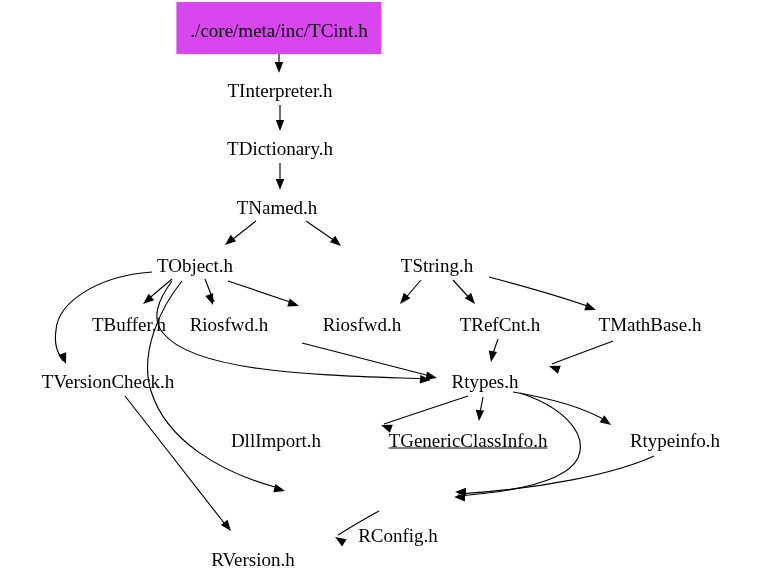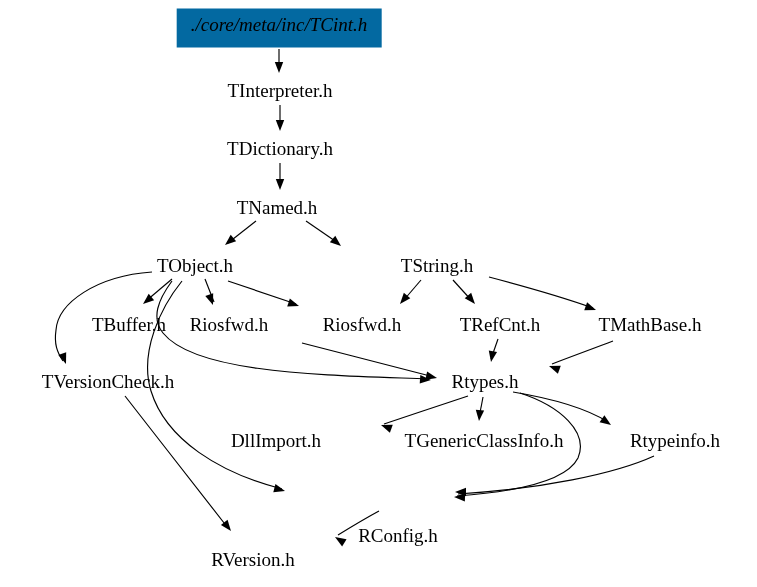--- a/index.html
+++ b/index.html
@@ -15,24 +15,23 @@
     position:absolute;
     transform:translate(-50%,-50%);
     white-space:nowrap;
     font-size:19px;
     line-height:1;
     color:#000000;
     text-align:center;
     font-family:"Liberation Serif","DejaVu Serif",serif;
   }
   .node.root{
-    background:#0369a1;
-    padding:6px 14px 14px 14px;
+    background:#d946ef;
+    padding:19px 14px 14px 14px;
     transform:translate(-50%,-50%);
-    font-style:italic;
   }
 </style>
 </head>
 <body>
 
 <div id="canvas">
 
   <svg id="edge-layer" viewBox="0 0 757 587" width="757" height="587" xmlns="http://www.w3.org/2000/svg">
     <g id="edge-paths" fill="none" stroke="#000000" stroke-width="1.15">
         <path d="M279,49 L279,70"></path>
@@ -96,19 +95,19 @@
       <div class="node" style="left: 195px; top: 265px;">TObject.h</div>
       <div class="node" style="left: 437px; top: 265px;">TString.h</div>
       <div class="node" style="left: 89px; top: 324px; margin-left: 40px;">TBuffer.h</div>
       <div class="node" style="left: 229px; top: 324px;">Riosfwd.h</div>
       <div class="node" style="left: 362px; top: 324px;">Riosfwd.h</div>
       <div class="node" style="left: 500px; top: 324px;">TRefCnt.h</div>
       <div class="node" style="left: 650px; top: 324px;">TMathBase.h</div>
       <div class="node" style="left: 108px; top: 381px;">TVersionCheck.h</div>
       <div class="node" style="left: 485px; top: 381px;">Rtypes.h</div>
       <div class="node" style="left: 276px; top: 440px;">DllImport.h</div>
-      <div class="node" style="left: 484px; top: 440px;">TGenericClassInfo.h</div>
+      <div class="node" style="left: 468px; top: 440px; text-decoration: underline;">TGenericClassInfo.h</div>
       <div class="node" style="left: 675px; top: 440px;">Rtypeinfo.h</div>
       <div class="node" style="left: 398px; top: 497px; margin-top: 38px;">RConfig.h</div>
       <div class="node" style="left: 253px; top: 559px;">RVersion.h</div>
     </div>
 
 </div>
 
 </body></html>

